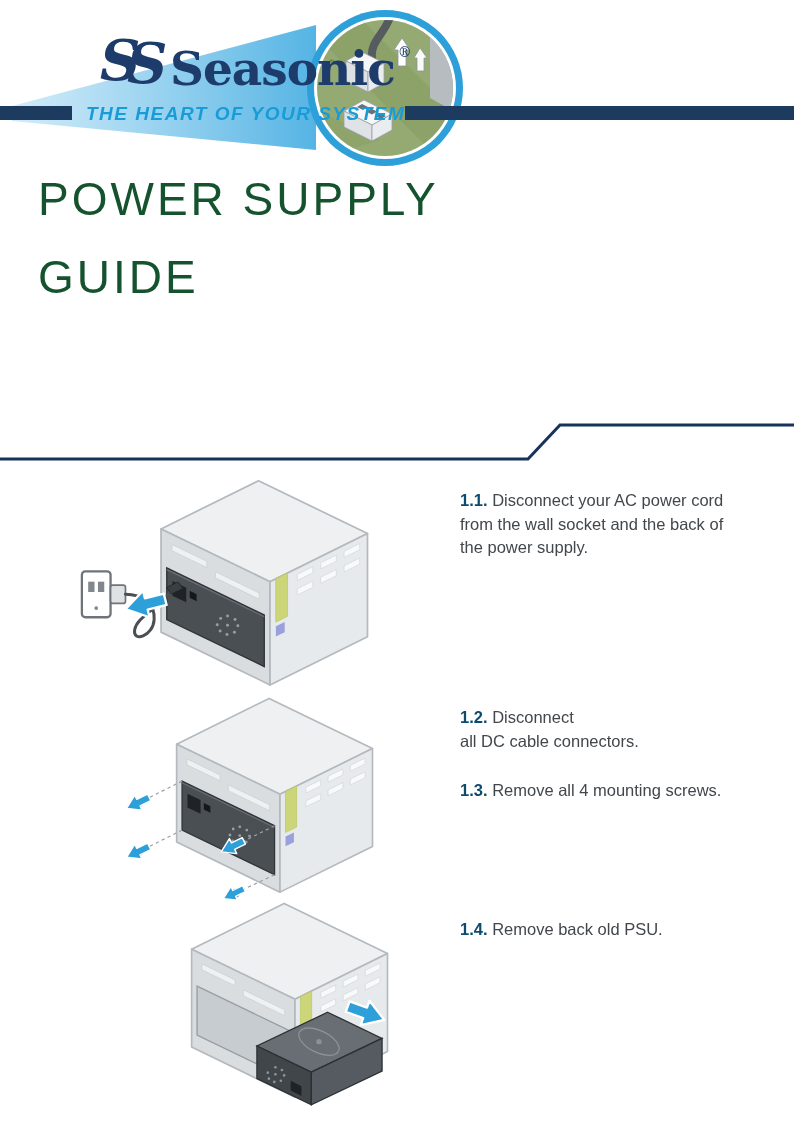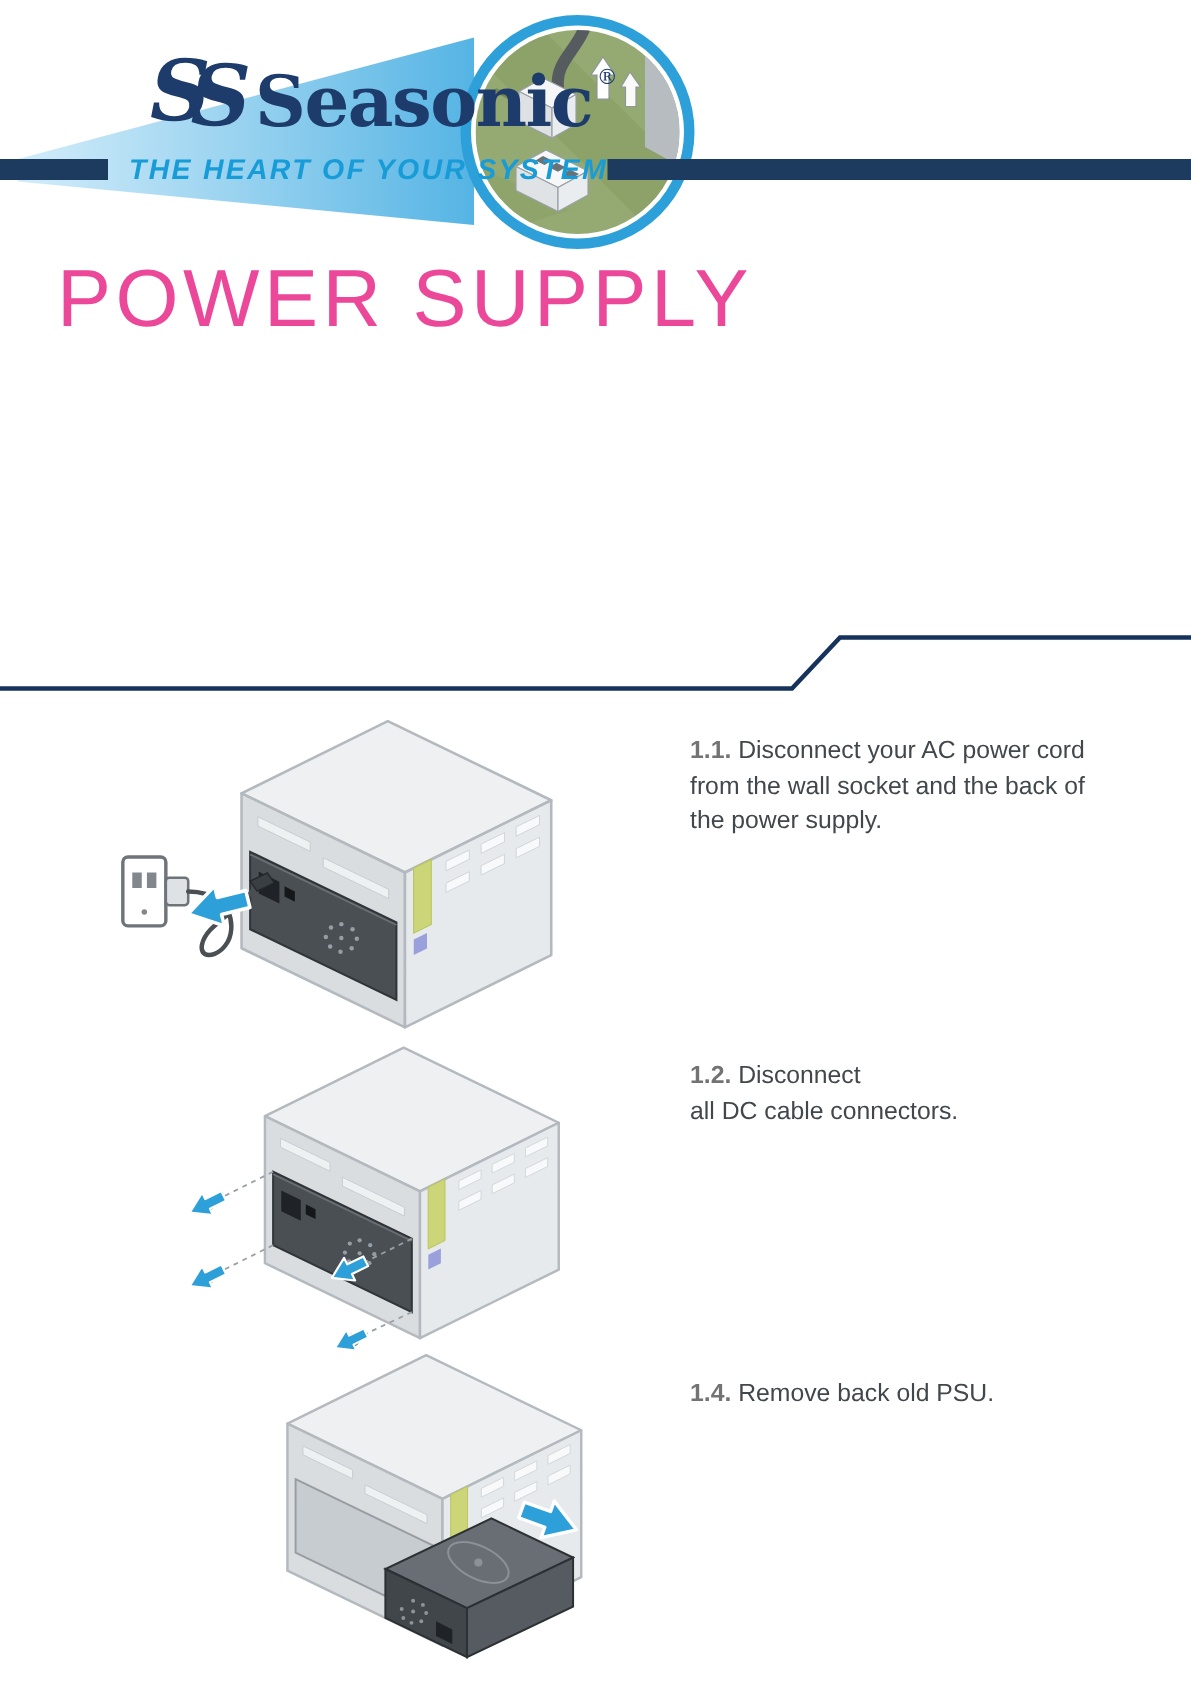--- a/index.html
+++ b/index.html
@@ -14,32 +14,32 @@
   .regmark{font-size:14px;color:#1d3c6b;margin:0 0 32px 3px;font-family:"DejaVu Serif",serif;}
 
   .tagline-row{position:absolute;left:0;top:103px;width:794px;height:22px;}
   .tag-bar{position:absolute;top:3px;height:14px;background:#1d3a5f;}
   .tag-bar.left{left:0;width:72px;}
   .tag-bar.right{left:405px;right:0;}
   .tagline{position:absolute;left:86px;top:0;font-style:italic;font-weight:bold;
            font-size:19px;letter-spacing:1.5px;color:#189cd8;white-space:nowrap;}
 
   
-  .title{position:absolute;left:38px;top:160px;color:#ec4899;font-size:54px;
+  .title{position:absolute;left:38px;top:160px;color:#14532d;font-size:46px;
          line-height:78px;font-weight:400;letter-spacing:3px;}
   .title span{display:block;}
 
   
   .divider{position:absolute;left:0;top:416px;}
   .section-heading{position:absolute;left:78px;top:431px;font-size:18px;font-weight:bold;
                    color:#16335b;white-space:nowrap;}
 
   
   .step{position:absolute;left:460px;width:320px;font-size:16.5px;line-height:23.5px;color:#42474c;}
-  .step .num{font-weight:bold;color:#737373;}
+  .step .num{font-weight:bold;color:#0c4a6e;}
   .step .txt{white-space:pre-line;}
   .step1{top:489px;} .step2{top:706px;} .step3{top:779px;} .step4{top:918px;}
 
   
   .illus{position:absolute;}
   #illus1{left:75px;top:475px;width:390px;}
   #illus2{left:95px;top:693px;width:370px;}
   #illus3{left:110px;top:898px;width:370px;}
   #callout{left:272px;top:540px;width:470px;height:175px;}
   svg{display:block;}
@@ -110,36 +110,41 @@
     </div>
     <div class="tagline-row">
       <div class="tag-bar left"></div>
       <div class="tagline">THE HEART OF YOUR SYSTEM</div>
       <div class="tag-bar right"></div>
     </div>
   </header>
 
   <h1 class="title" style="margin:0">
     <span>POWER SUPPLY</span>
+    <span>GUIDE</span>
   </h1>
 
   <svg class="divider" width="794" height="50" viewBox="0 0 794 50">
     <path d="M0,43 H528 L560,9 H794" fill="none" stroke="#16335b" stroke-width="3"></path>
   </svg>
 
   <div class="step step1">
     <span class="num">1.1.</span>
     <span class="txt">Disconnect your AC power cord
 from the wall socket and the back of
 the power supply.</span>
   </div>
   <div class="step step2">
     <span class="num">1.2.</span>
     <span class="txt">Disconnect
 all DC cable connectors.</span>
+  </div>
+  <div class="step step3">
+    <span class="num">1.3.</span>
+    <span class="txt">Remove all 4 mounting screws.</span>
   </div>
   <div class="step step4">
     <span class="num">1.4.</span>
     <span class="txt">Remove back old PSU.</span>
   </div>
 
   <svg id="illus1" class="illus" viewBox="0 0 340 200">
     <use href="#pc-case"></use>
     <use href="#psu-in-case"></use>
     <g>

